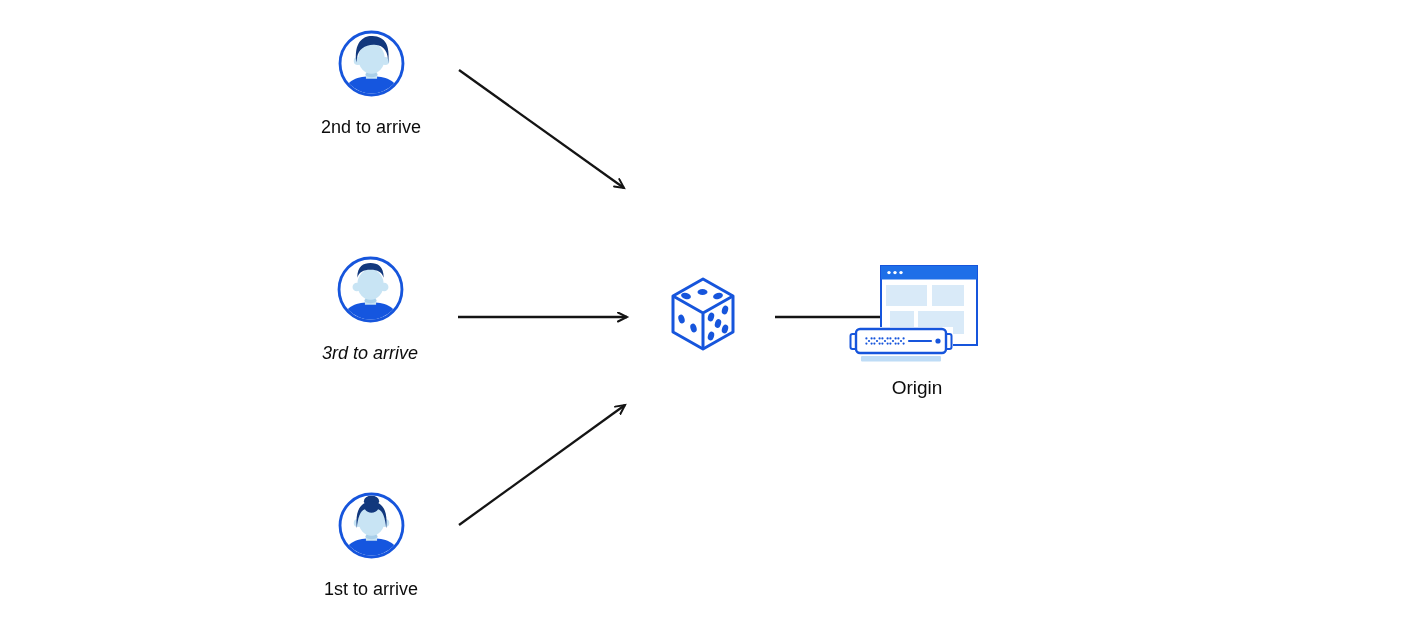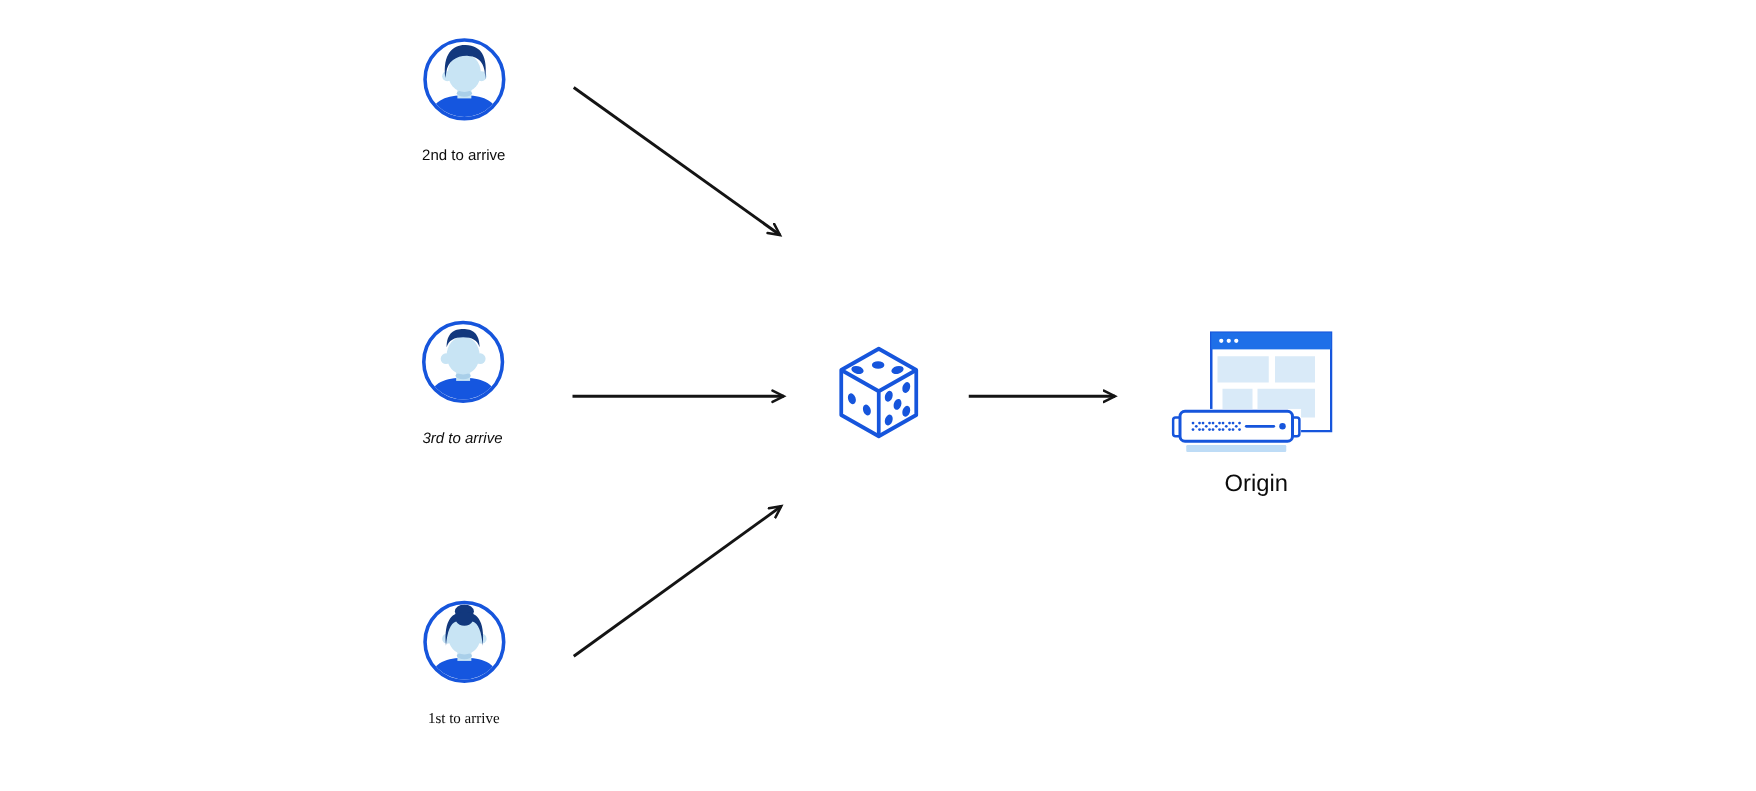--- a/index.html
+++ b/index.html
@@ -5,27 +5,27 @@
   html,body{margin:0;padding:0;background:#ffffff;}
   .stage{
     position:relative;width:1405px;height:633px;background:#ffffff;overflow:hidden;
     font-family:"Liberation Sans", sans-serif;
   }
   .layer-arrows{position:absolute;left:0;top:0;z-index:1;}
   .node{position:absolute;z-index:2;display:flex;flex-direction:column;align-items:center;}
   .node .avatar{width:67px;height:67px;}
   .node .avatar svg{display:block;}
   .node-label{
-    margin-top:20px;font-size:12px;line-height:1.2;color:#0c0c0c;white-space:nowrap;text-align:left;
+    margin-top:20px;font-size:18px;line-height:1.2;color:#0c0c0c;white-space:nowrap;text-align:left;
   }
   .user-node-1{left:301px;top:30px;width:140px;}
   .user-node-2{left:300px;top:256px;width:140px;font-style:italic;}
-  .user-node-3{left:301px;top:480px;width:140px;font-family:Liberation Serif, serif;}
+  .user-node-3{left:301px;top:492px;width:140px;}
   .dice-node{position:absolute;left:667px;top:276px;z-index:2;}
-  .origin-node{position:absolute;left:930px;top:263px;width:150px;height:140px;z-index:2;}
+  .origin-node{position:absolute;left:842px;top:263px;width:150px;height:140px;z-index:2;}
   .origin-browser{position:absolute;left:38px;top:2px;}
   .origin-server{position:absolute;left:7px;top:64px;}
   .origin-label{
     position:absolute;left:75px;top:114px;transform:translateX(-50%);
     font-size:19px;color:#0c0c0c;white-space:nowrap;
   }
 </style>
 </head>
 <body>
 

